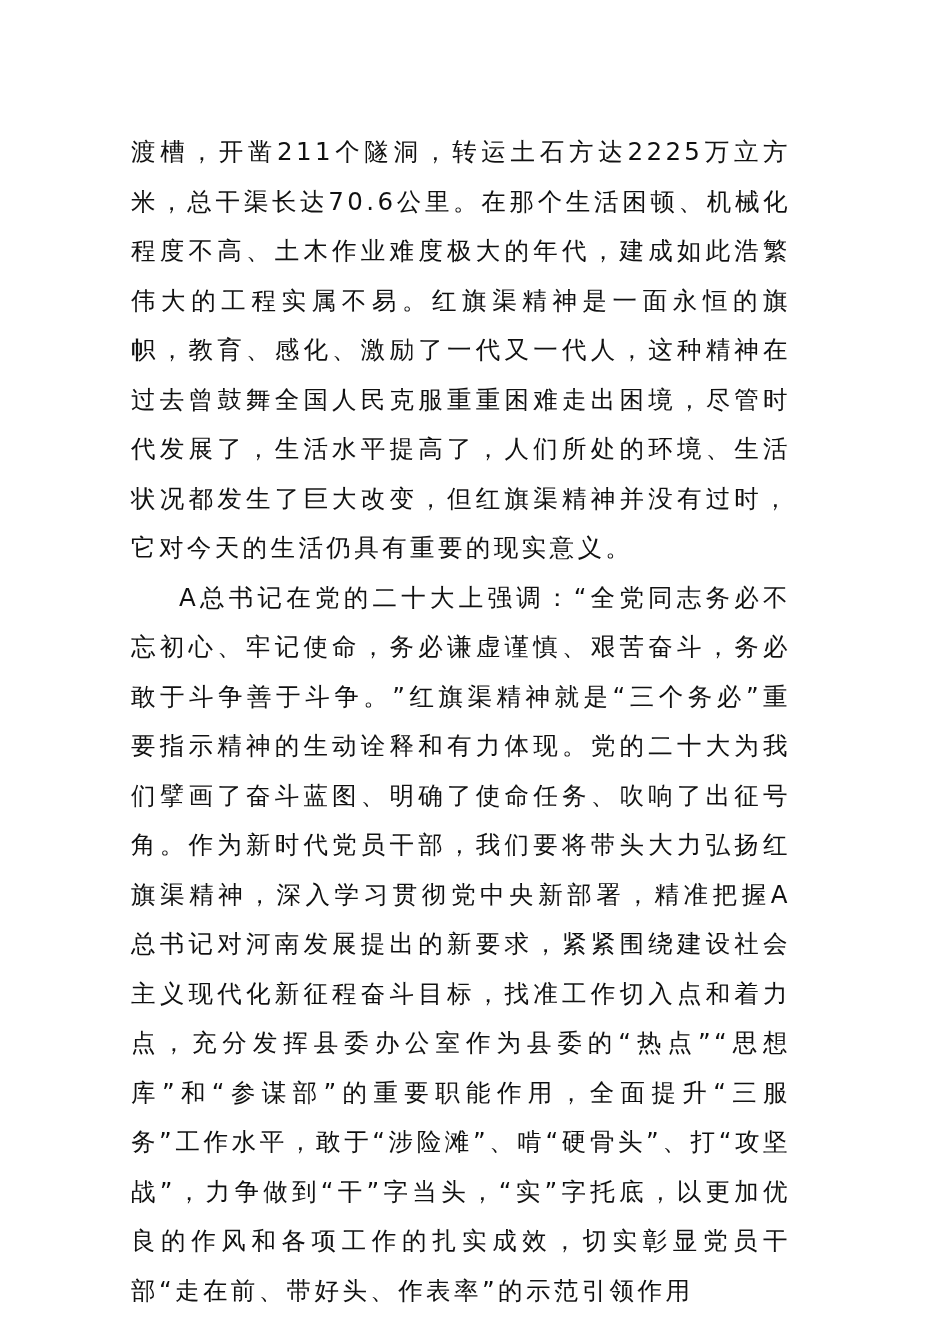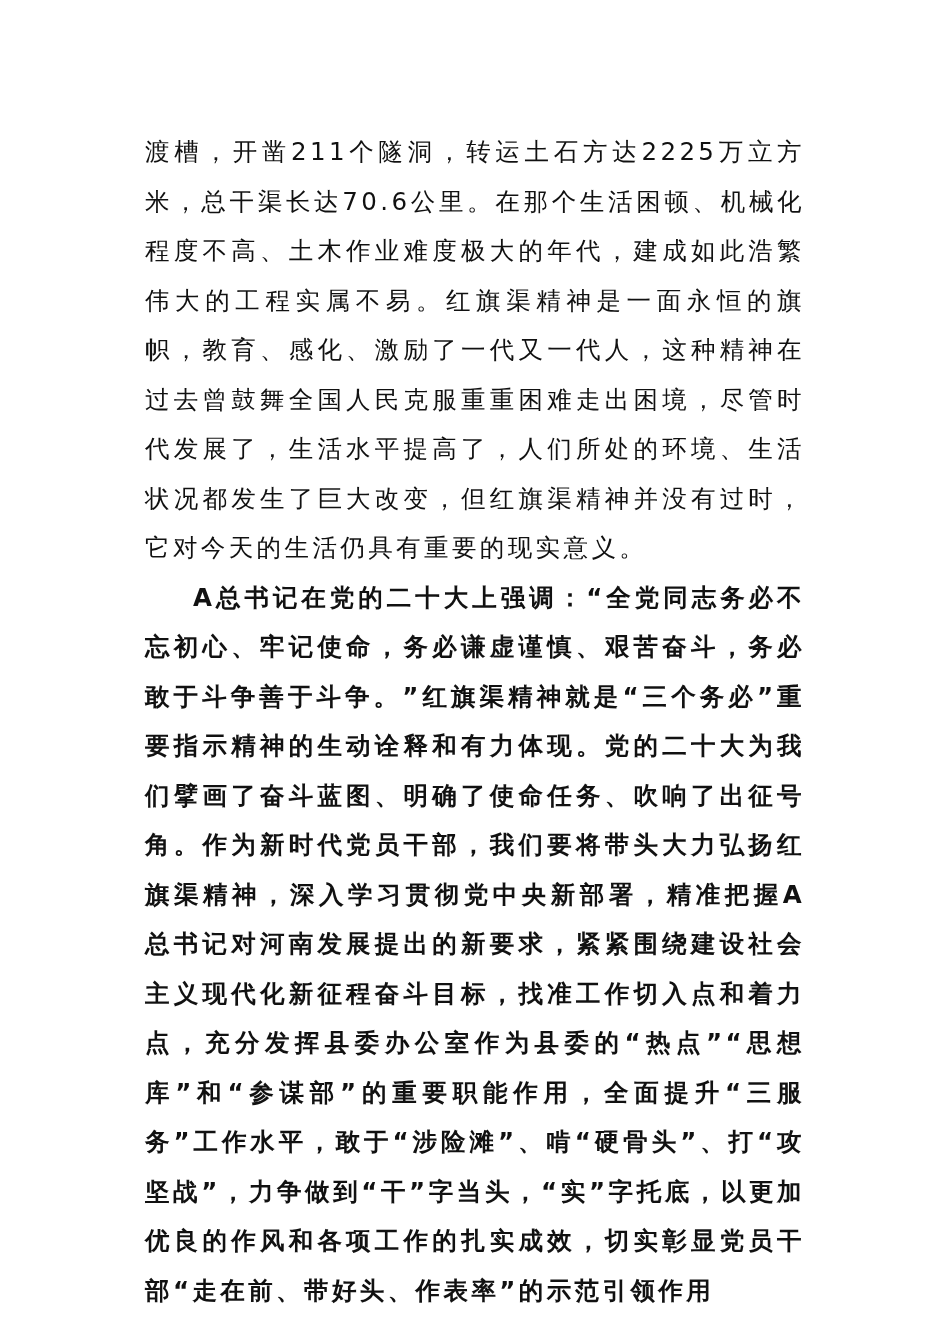--- a/index.html
+++ b/index.html
@@ -1,25 +1,25 @@
 <!DOCTYPE html>
 <html><head>
 <meta charset="utf-8">
 <style>
   html, body { margin: 0; padding: 0; background: #ffffff; }
   body { width: 950px; height: 1344px; position: relative; overflow: hidden; }
   .page { position: absolute; left: 0; top: 0; width: 950px; height: 1344px; background: #ffffff; }
   .text-block {
-    position: absolute; left: 145px; top: 127px; width: 660px;
+    position: absolute; left: 131px; top: 127px; width: 660px;
     font-family: "DejaVu Sans", "Liberation Sans", sans-serif;
     font-size: 24.5px; line-height: 49.5px; color: #111111;
     letter-spacing: 3.4px; text-align: justify;
   }
   .para { margin: 0; }
-  .indent { text-indent: 48px; font-weight: bold; }
+  .indent { text-indent: 48px; }
 </style>
 </head>
 <body>
 
 <div class="page">
   <div class="text-block">
     <p class="para">渡槽，开凿211个隧洞，转运土石方达2225万立方米，总干渠长达70.6公里。在那个生活困顿、机械化程度不高、土木作业难度极大的年代，建成如此浩繁伟大的工程实属不易。红旗渠精神是一面永恒的旗帜，教育、感化、激励了一代又一代人，这种精神在过去曾鼓舞全国人民克服重重困难走出困境，尽管时代发展了，生活水平提高了，人们所处的环境、生活状况都发生了巨大改变，但红旗渠精神并没有过时，它对今天的生活仍具有重要的现实意义。</p>
     <p class="para indent">A总书记在党的二十大上强调：“全党同志务必不忘初心、牢记使命，务必谦虚谨慎、艰苦奋斗，务必敢于斗争善于斗争。”红旗渠精神就是“三个务必”重要指示精神的生动诠释和有力体现。党的二十大为我们擘画了奋斗蓝图、明确了使命任务、吹响了出征号角。作为新时代党员干部，我们要将带头大力弘扬红旗渠精神，深入学习贯彻党中央新部署，精准把握A总书记对河南发展提出的新要求，紧紧围绕建设社会主义现代化新征程奋斗目标，找准工作切入点和着力点，充分发挥县委办公室作为县委的“热点”“思想库”和“参谋部”的重要职能作用，全面提升“三服务”工作水平，敢于“涉险滩”、啃“硬骨头”、打“攻坚战”，力争做到“干”字当头，“实”字托底，以更加优良的作风和各项工作的扎实成效，切实彰显党员干部“走在前、带好头、作表率”的示范引领作用</p>
   </div>
 </div>

